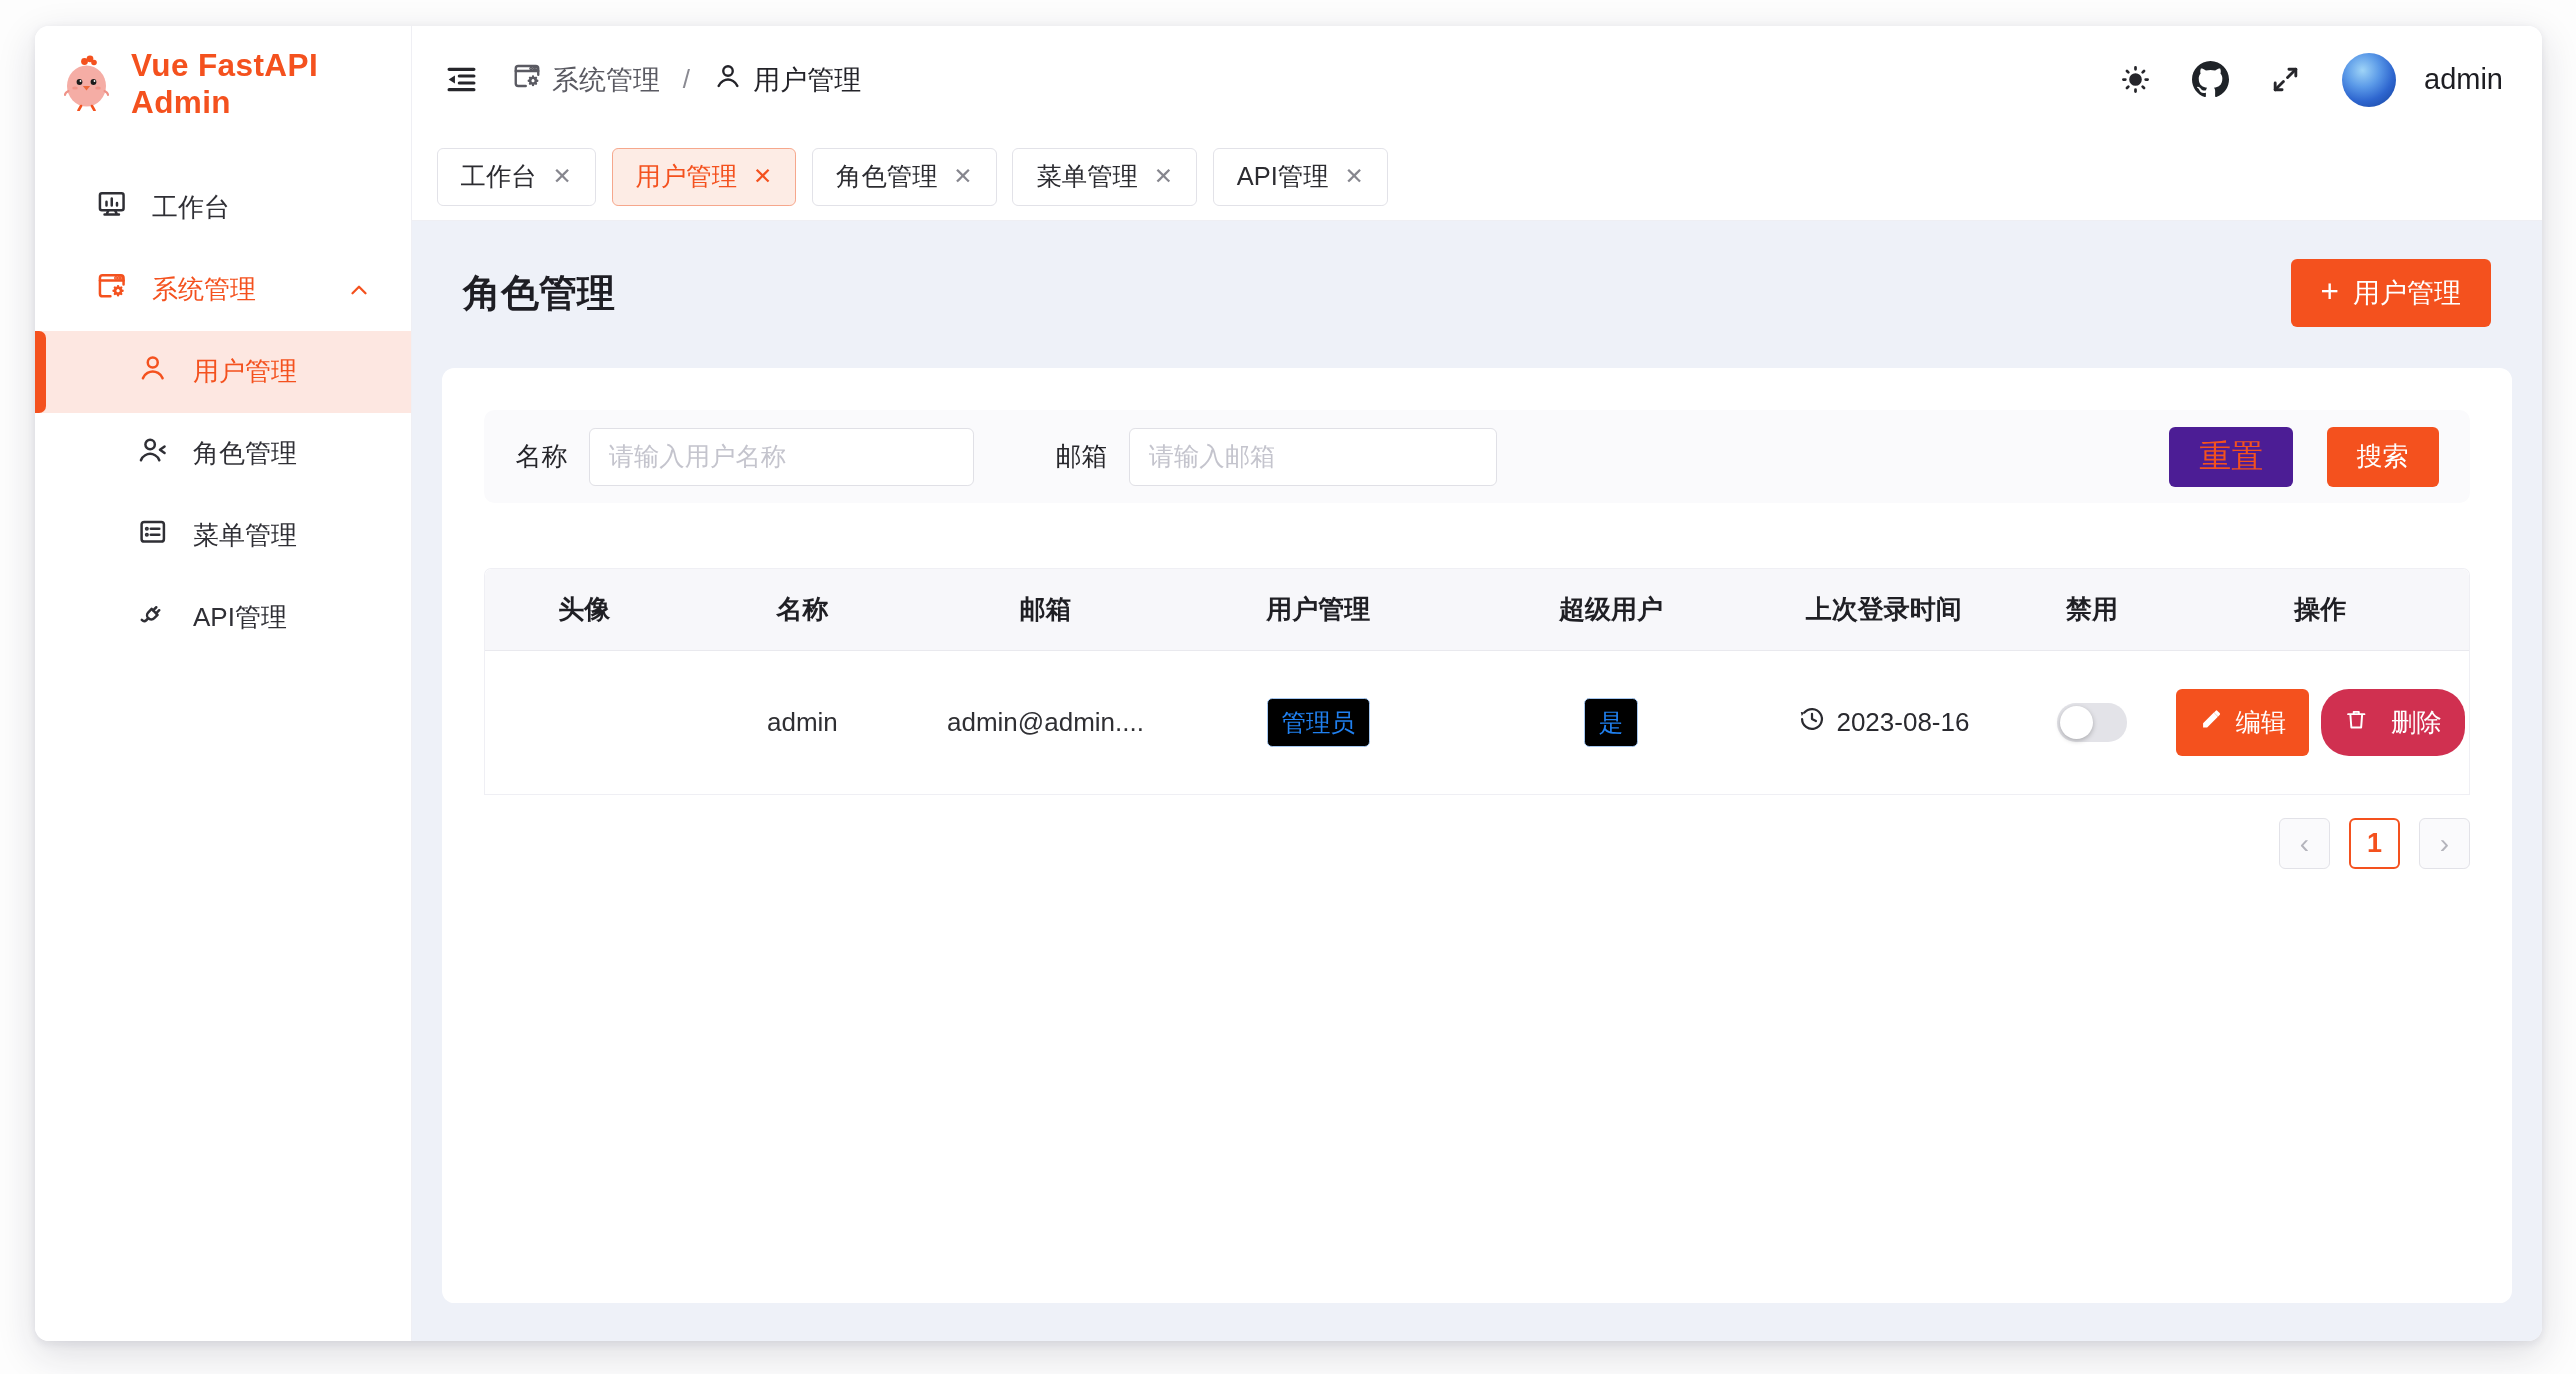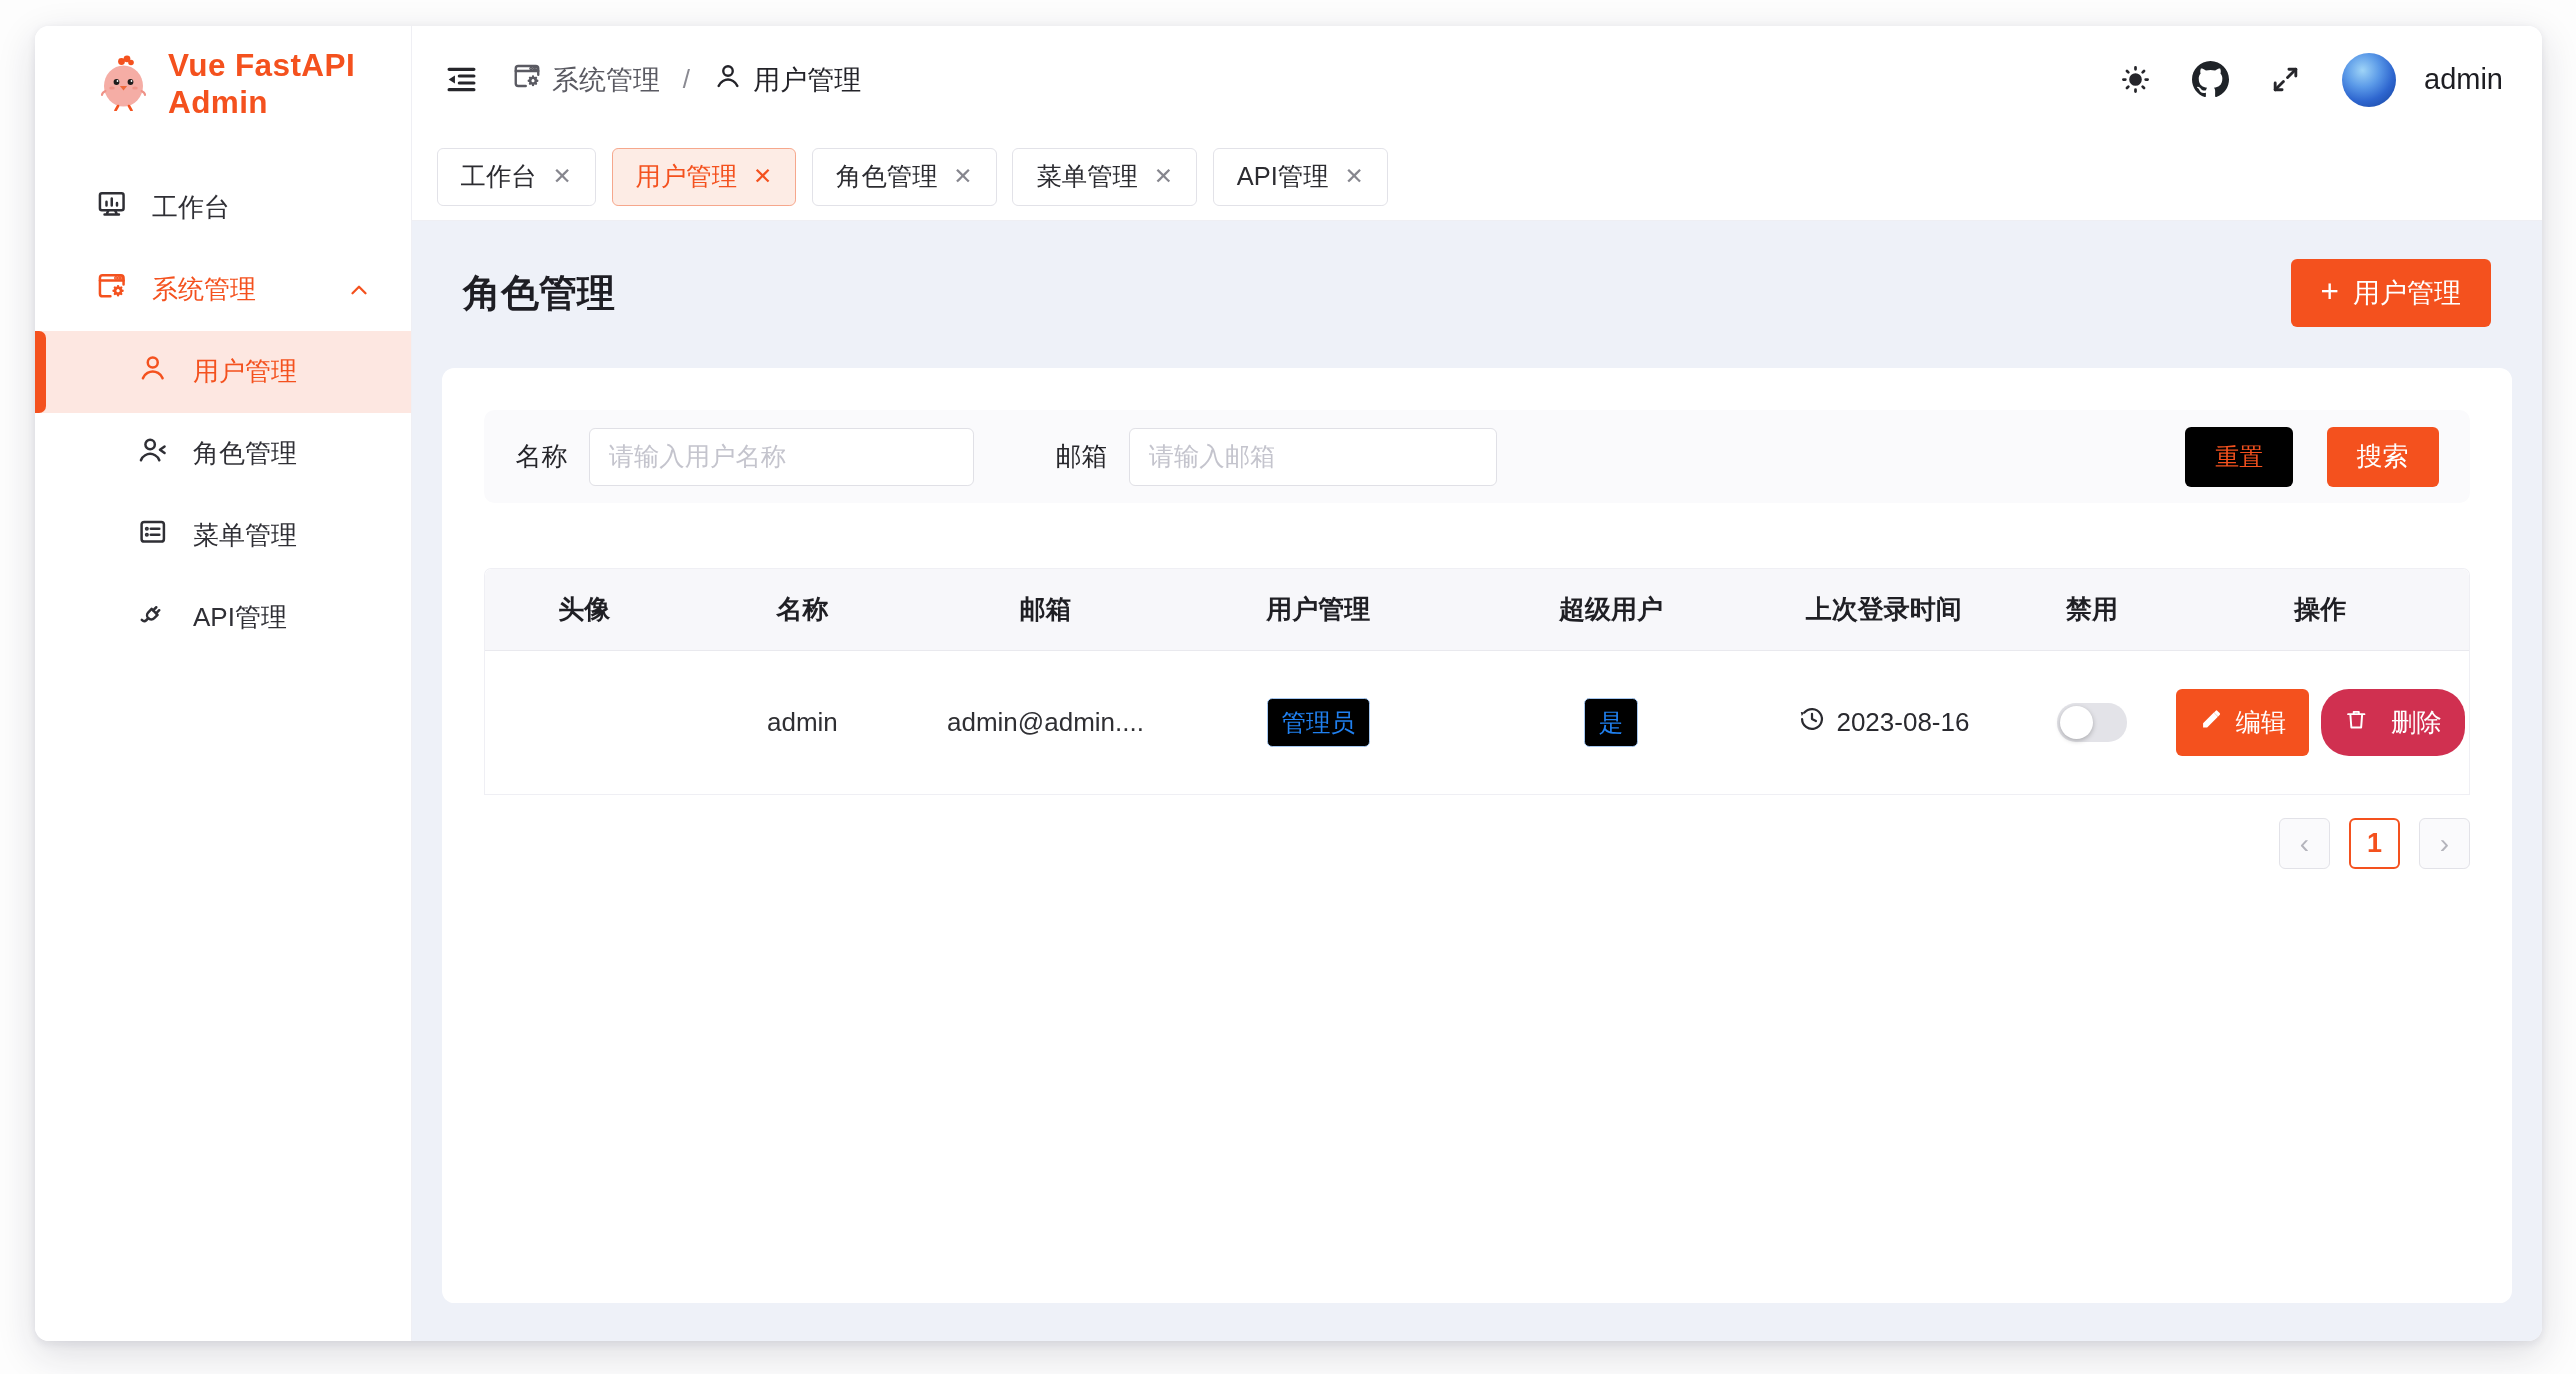--- a/index.html
+++ b/index.html
@@ -5,21 +5,21 @@
   * { margin:0; padding:0; box-sizing:border-box; }
   html,body { width:2576px; height:1375px; background:#fff; overflow:hidden;
     font-family:"Liberation Sans","DejaVu Sans",sans-serif; }
   .stage { position:relative; width:2576px; height:1375px; background:#fdfdfd; }
   .window { position:absolute; left:35px; top:26px; width:2507px; height:1315px;
     background:#fff; border-radius:14px; overflow:hidden; display:flex;
     box-shadow:0 12.3px 39px rgba(30,30,60,.14), 0 2.6px 8.8px rgba(30,30,60,.08); }
 
   
   .sidebar { width:377px; flex:0 0 377px; background:#fff; border-right:0.9px solid #efeff4; display:flex; flex-direction:column; }
-  .logo { height:116px; display:flex; align-items:center; padding-left:63px; gap:19px; cursor:pointer; }
+  .logo { height:116px; display:flex; align-items:center; padding-left:26px; gap:19px; cursor:pointer; }
   .logo-text { font-size:31.5px; font-weight:700; color:#f4511e; letter-spacing:0.4px; }
   .menu { display:flex; flex-direction:column; padding-top:24.5px; }
   .menu-item { position:relative; height:82px; display:flex; align-items:center; gap:24.5px;
     padding-left:61px; font-size:26px; color:#2f2f35; cursor:pointer; }
   .menu-item svg { flex:0 0 auto; }
   .menu-item.group { color:#f4511e; }
   .menu-item .chev { position:absolute; right:39px; color:#f4511e; display:flex; }
   .menu-item.sub { padding-left:102px; }
   .menu-item.active { background:#fde7e1; color:#f4511e; }
   .active-bar { position:absolute; left:0; top:0; width:11.4px; height:100%; background:#f4511e;
@@ -62,21 +62,21 @@
   
   .filterbar { background:#fafafc; border-radius:10.5px; height:93px; display:flex; align-items:center;
     padding:0 31.5px; gap:21px; }
   .f-label { font-size:26px; color:#26262b; }
   .f-input { height:58px; border:0.9px solid #e0e0e6; border-radius:6.1px; background:#fff;
     font-size:25.4px; color:#2c2c31; padding:0 19px; outline:none; font-family:inherit; }
   .f-input::placeholder { color:#c4c4cd; }
   .f-input.name { width:385px; margin-right:61px; }
   .f-input.email { width:368px; }
   .f-spacer { flex:1; }
-  .btn-reset { background:#000000; color:#f4511e; font-size:24px; height:60px; padding:0 30px;font-family:Liberation Serif, serif; }
+  .btn-reset { background:#4c1d95; color:#f4511e; font-size:32px; height:60px; padding:0 30px;font-family:Liberation Serif, serif; }
   .btn-search { background:#f4511e; color:#fff; font-size:26px; height:60px; padding:0 30px; margin-left:12.3px; }
 
   
   .table { margin-top:65px; border:0.9px solid #efeff4; border-radius:7px 7px 0 0; border-bottom:none; }
   .trow { display:flex; }
   .thead { background:#f7f7fa; height:82px; border-bottom:0.9px solid #e9e9ee; border-radius:7px 7px 0 0; }
   .thead .cell { font-size:26px; font-weight:700; color:#1f1f24; }
   .tbody-row { background:#fff; height:144px; border-bottom:0.9px solid #efeff4; }
   .cell { display:flex; align-items:center; justify-content:center; font-size:26px; color:#2f2f33; text-align:center; }
   .c1{width:10%;} .c2{width:12%;} .c3{width:12.5%;} .c4{width:15%;} .c5{width:14.5%;} .c6{width:13%;} .c7{width:8%;} .c8{width:15%;}

